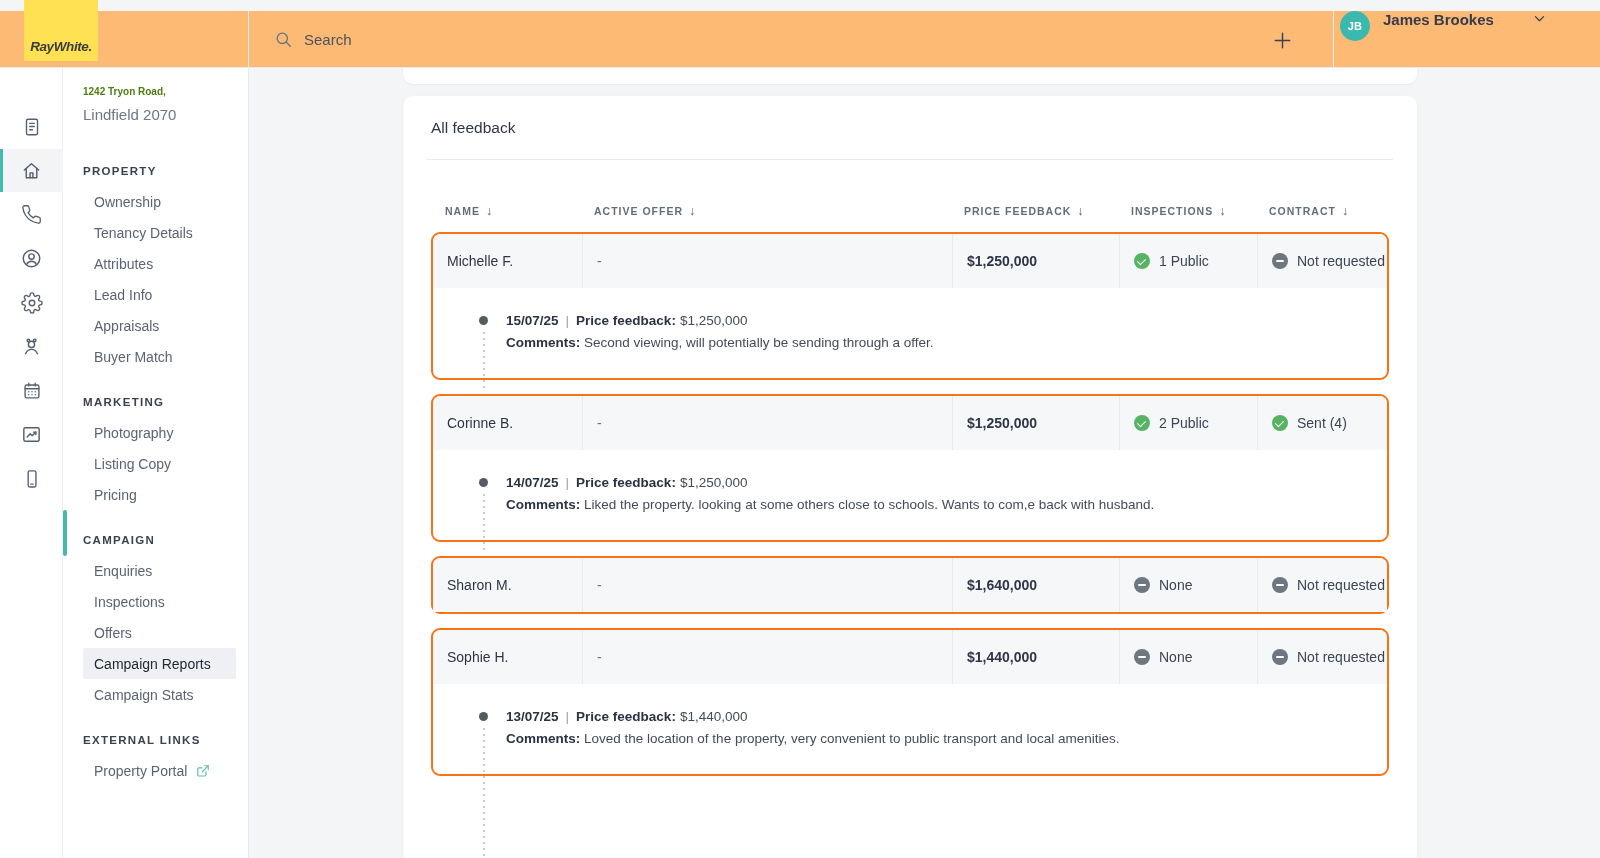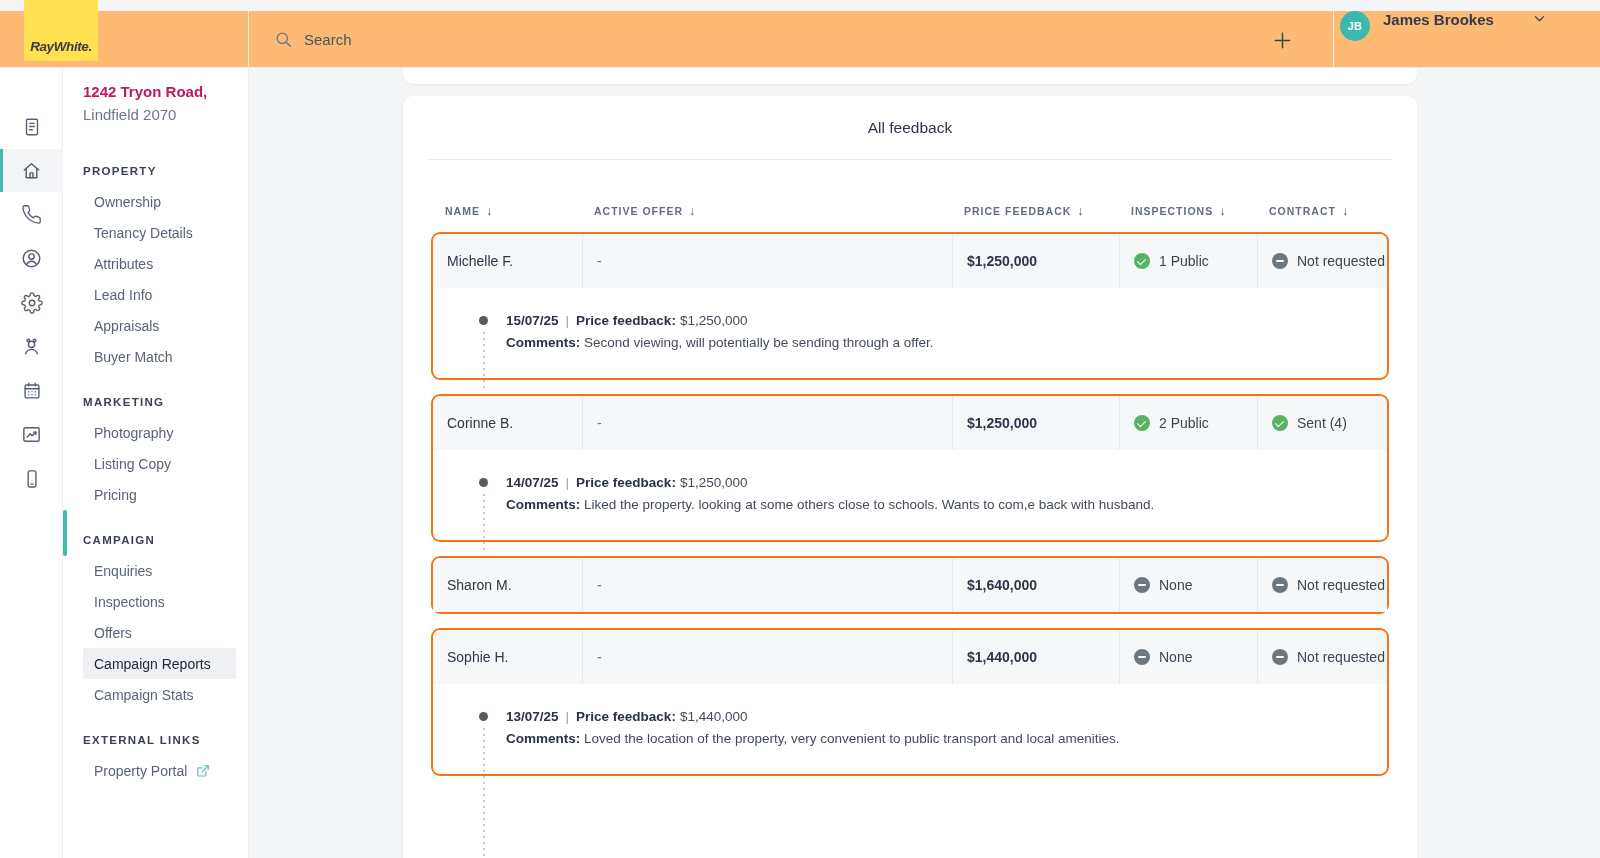--- a/index.html
+++ b/index.html
@@ -25,34 +25,34 @@
   .rail-item { width:63px; height:43px; display:flex; align-items:center; justify-content:center; color:#565f6f; position:relative; cursor:pointer; margin-top:1px; }
   .rail-item:first-child { margin-top:48px; }
   .rail-item.active { background:#f3f4f6; }
   .rail-item.active::before { content:""; position:absolute; left:0; top:0; bottom:0; width:3px; background:#46b8ae; }
   .rail-item svg { display:block; }
 
   
   .sidebar { position:absolute; left:63px; top:57px; width:186px; bottom:0; background:#fff; border-right:1px solid #e8eaed; z-index:9; }
   .scroll-thumb { position:absolute; left:0; top:453px; width:4px; height:46px; background:#46b8ae; border-radius:2px; }
   .sidebar-content { padding:25px 12px 0 20px; }
-  .addr1 { font-size:15px; font-weight:bold; color:#be185d; line-height:20px; }
+  .addr1 { font-size:10px; font-weight:bold; color:#4d7c0f; line-height:20px; }
   .addr2 { font-size:15px; color:#6e7687; line-height:20px; margin-top:3px; }
   .nav-heading { font-size:11.5px; font-weight:bold; letter-spacing:1.3px; color:#3a4153; margin:24px 0 9px; }
   .nav-heading.first { margin-top:40px; }
   .nav-item { font-size:14px; color:#5a6375; padding:7.5px 8px 7.5px 11px; cursor:pointer; border-radius:2px; }
   .nav-item.active { background:#eef0f3; color:#23283a; font-weight:500; }
   .nav-item.external { display:flex; align-items:center; gap:9px; }
   .nav-item.external .ext-icon { color:#5fbdb4; display:flex; }
 
   
   .main { position:absolute; left:250px; top:57px; right:0; bottom:0; background:#f4f5f7; overflow:hidden; }
   .card-stub { position:absolute; left:153px; top:0; width:1014px; height:27px; background:#fff; border-radius:0 0 10px 10px; box-shadow:0 1px 2px rgba(16,24,40,.05); }
   .card { position:absolute; left:153px; top:39px; width:1014px; height:920px; background:#fff; border-radius:10px; box-shadow:0 1px 3px rgba(16,24,40,.06); padding:23px 28px; }
-  .card-title { font-size:15.5px; color:#2f3546;text-align:center; }
+  .card-title { font-size:15.5px; color:#2f3546; }
   .card-divider { height:1px; background:#e9ebee; margin:22px -4px 0; }
 
   .thead { display:grid; grid-template-columns:149px 370px 167px 138px 1fr; margin-top:44px; }
   .th { font-size:10.5px; font-weight:bold; color:#636c7c; letter-spacing:1px; padding-left:14px; display:flex; gap:6px; align-items:center; cursor:pointer; }
   .th .arrow { font-size:12.5px; font-weight:normal; color:#5d6675; }
 
   .tgroup { border:2px solid #f97316; border-radius:9px; margin-top:14px; position:relative; background:#fff; }
   .trow { display:grid; grid-template-columns:149px 370px 167px 138px 1fr; background:#f6f7f9; border-radius:8px 8px 0 0; cursor:pointer; }
   .td { height:54px; display:flex; align-items:center; padding-left:14px; font-size:14px; }
   .td + .td { border-left:1px solid #e7e9ec; }

